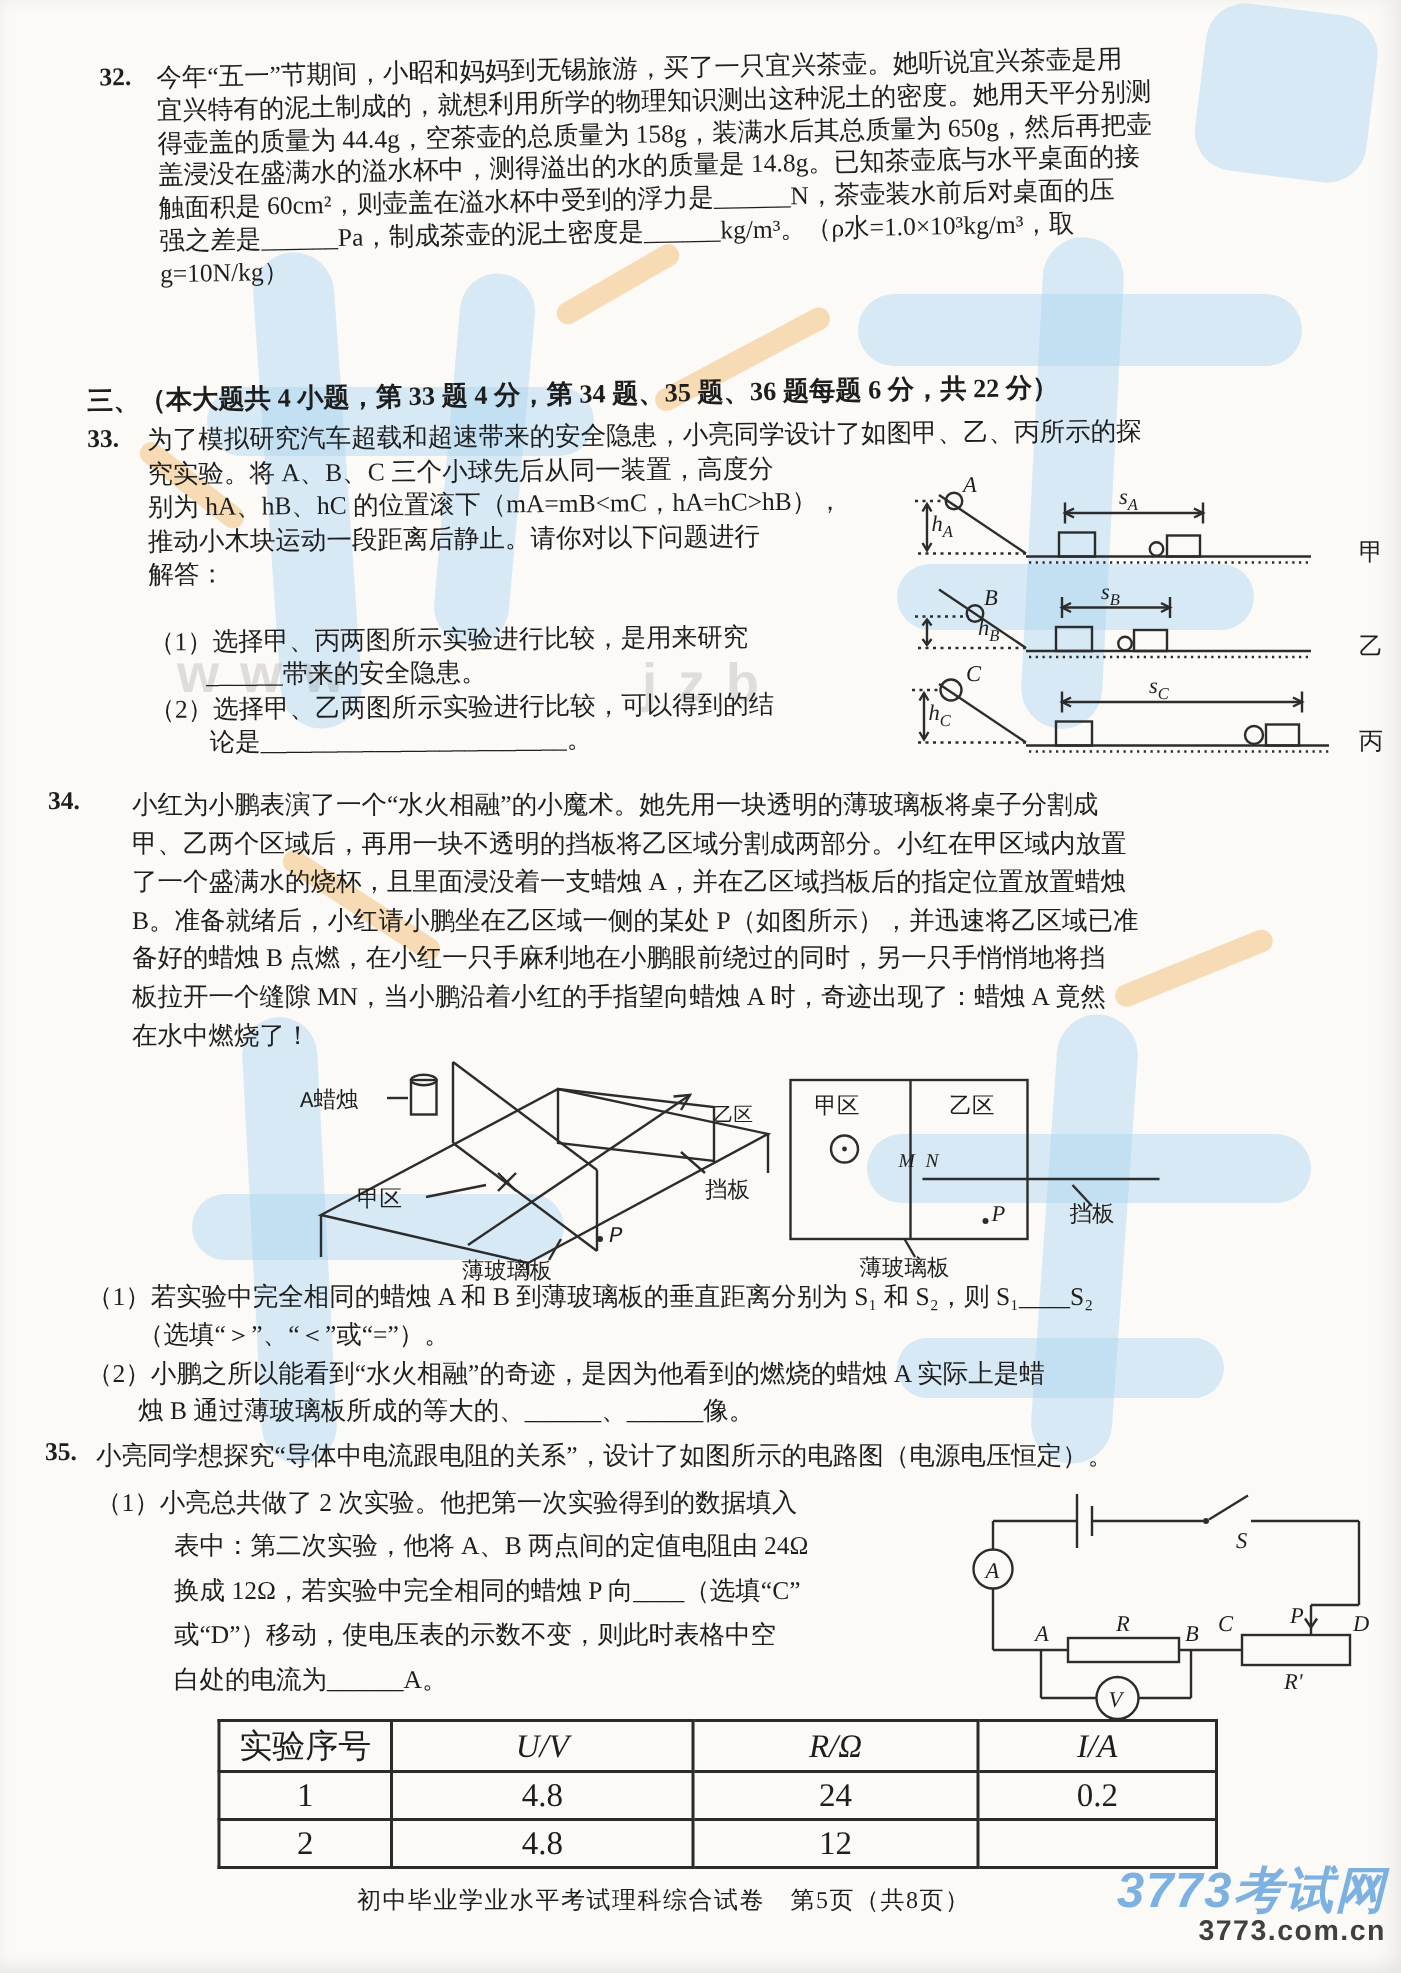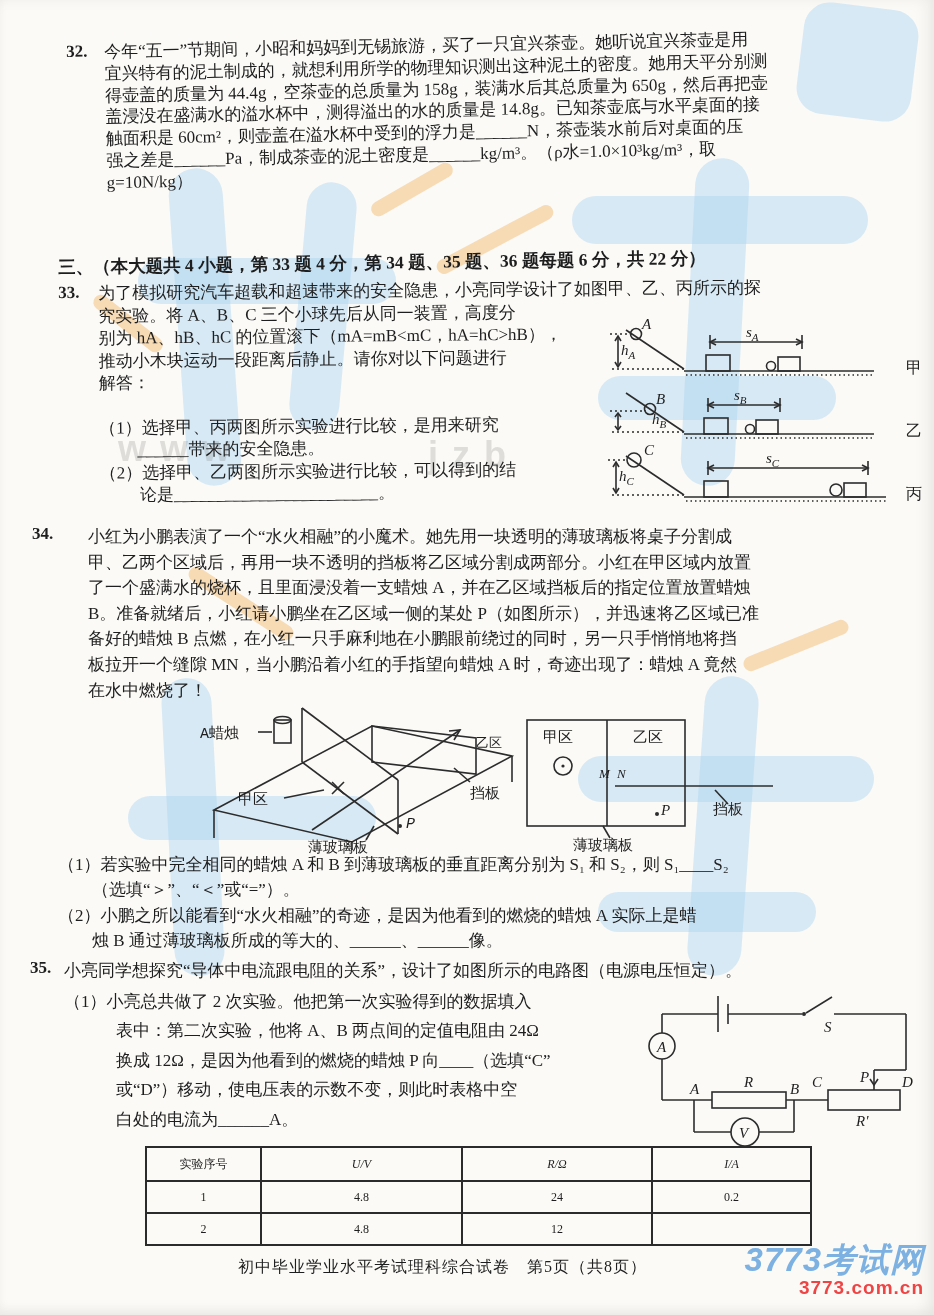--- a/index.html
+++ b/index.html
@@ -19,27 +19,27 @@
   .sub{font-size:11px;vertical-align:-4px;}
   .it{font-style:italic;}
   svg{overflow:visible;}
   svg line, svg polyline, svg rect, svg circle, svg ellipse, svg polygon, svg path{
       stroke:#2c2c2c;fill:none;stroke-width:1.6;}
   svg .fill{fill:#2c2c2c;stroke:none;}
   svg text{font-family:"Liberation Serif",serif;fill:#1e1e1e;stroke:none;font-size:15px;}
   .dlabel{position:absolute;font-size:15px;white-space:nowrap;}
   
   table.data{border-collapse:collapse;table-layout:fixed;}
-  table.data td{border:2px solid #2b2b2b;text-align:center;font-size:12px;padding:0;}
+  table.data td{border:2px solid #2b2b2b;text-align:center;font-size:22px;padding:0;}
   .hdr-it{font-style:italic;}
   .footer{font-size:16px;letter-spacing:1px;}
   .logo-title{font-family:"Liberation Sans",sans-serif;font-weight:700;font-style:italic;
               font-size:33px;color:#7cb1e2;letter-spacing:1px;line-height:34px;}
   .logo-domain{font-family:"Liberation Sans",sans-serif;font-weight:700;font-size:19px;
-               color:#ef4444;letter-spacing:1px;text-align:right;}
+               color:#404040;letter-spacing:1px;text-align:right;}
 </style>
 </head>
 <body>
 
 <div class="page">
 
   <div class="wm" style="left:0;top:0;width:934px;height:1315px;">
     <div class="bar" style="left:800px;top:6px;width:115px;height:112px;border-radius:26px;transform:rotate(7deg);"></div>
     <div class="bar" style="left:178px;top:168px;width:54px;height:318px;border-radius:28px;transform:rotate(-4deg);"></div>
     <div class="bar" style="left:138px;top:258px;width:258px;height:46px;border-radius:24px;"></div>
@@ -246,21 +246,21 @@
       <div class="ln" style="line-height:25.4px;">（2）小鹏之所以能看到“水火相融”的奇迹，是因为他看到的燃烧的蜡烛 A 实际上是蜡</div>
       <div class="ln" style="line-height:25.4px;padding-left:34px;">烛 B 通过薄玻璃板所成的等大的、______、______像。</div>
     </div>
 
     <div class="abs" style="left:30px;top:958px;width:890px;">
       <span class="qno">35.</span>
       <div style="margin-left:34px;">
         <div class="ln" style="line-height:26px;">小亮同学想探究“导体中电流跟电阻的关系”，设计了如图所示的电路图（电源电压恒定）。</div>
         <div class="ln" style="line-height:29.4px;margin-top:3px;">（1）小亮总共做了 2 次实验。他把第一次实验得到的数据填入</div>
         <div class="ln" style="line-height:29.4px;padding-left:52px;">表中：第二次实验，他将 A、B 两点间的定值电阻由 24Ω</div>
-        <div class="ln" style="line-height:29.4px;padding-left:52px;">换成 12Ω，是因为他看到的燃烧的蜡烛 P 向____（选填“C”</div>
+        <div class="ln" style="line-height:29.4px;padding-left:52px;">换成 12Ω，若实验中完全相同的蜡烛 P 向____（选填“C”</div>
         <div class="ln" style="line-height:29.4px;padding-left:52px;">或“D”）移动，使电压表的示数不变，则此时表格中空</div>
         <div class="ln" style="line-height:29.4px;padding-left:52px;">白处的电流为______A。</div>
       </div>
     </div>
 
     <div class="abs" style="left:634px;top:982px;width:300px;height:162px;">
       <svg width="300" height="162" viewBox="0 0 300 162">
         <line x1="28" y1="32" x2="84" y2="32"></line>
         <line x1="84" y1="14" x2="84" y2="50"></line>
         <line x1="94" y1="22" x2="94" y2="42" stroke-width="4"></line>

